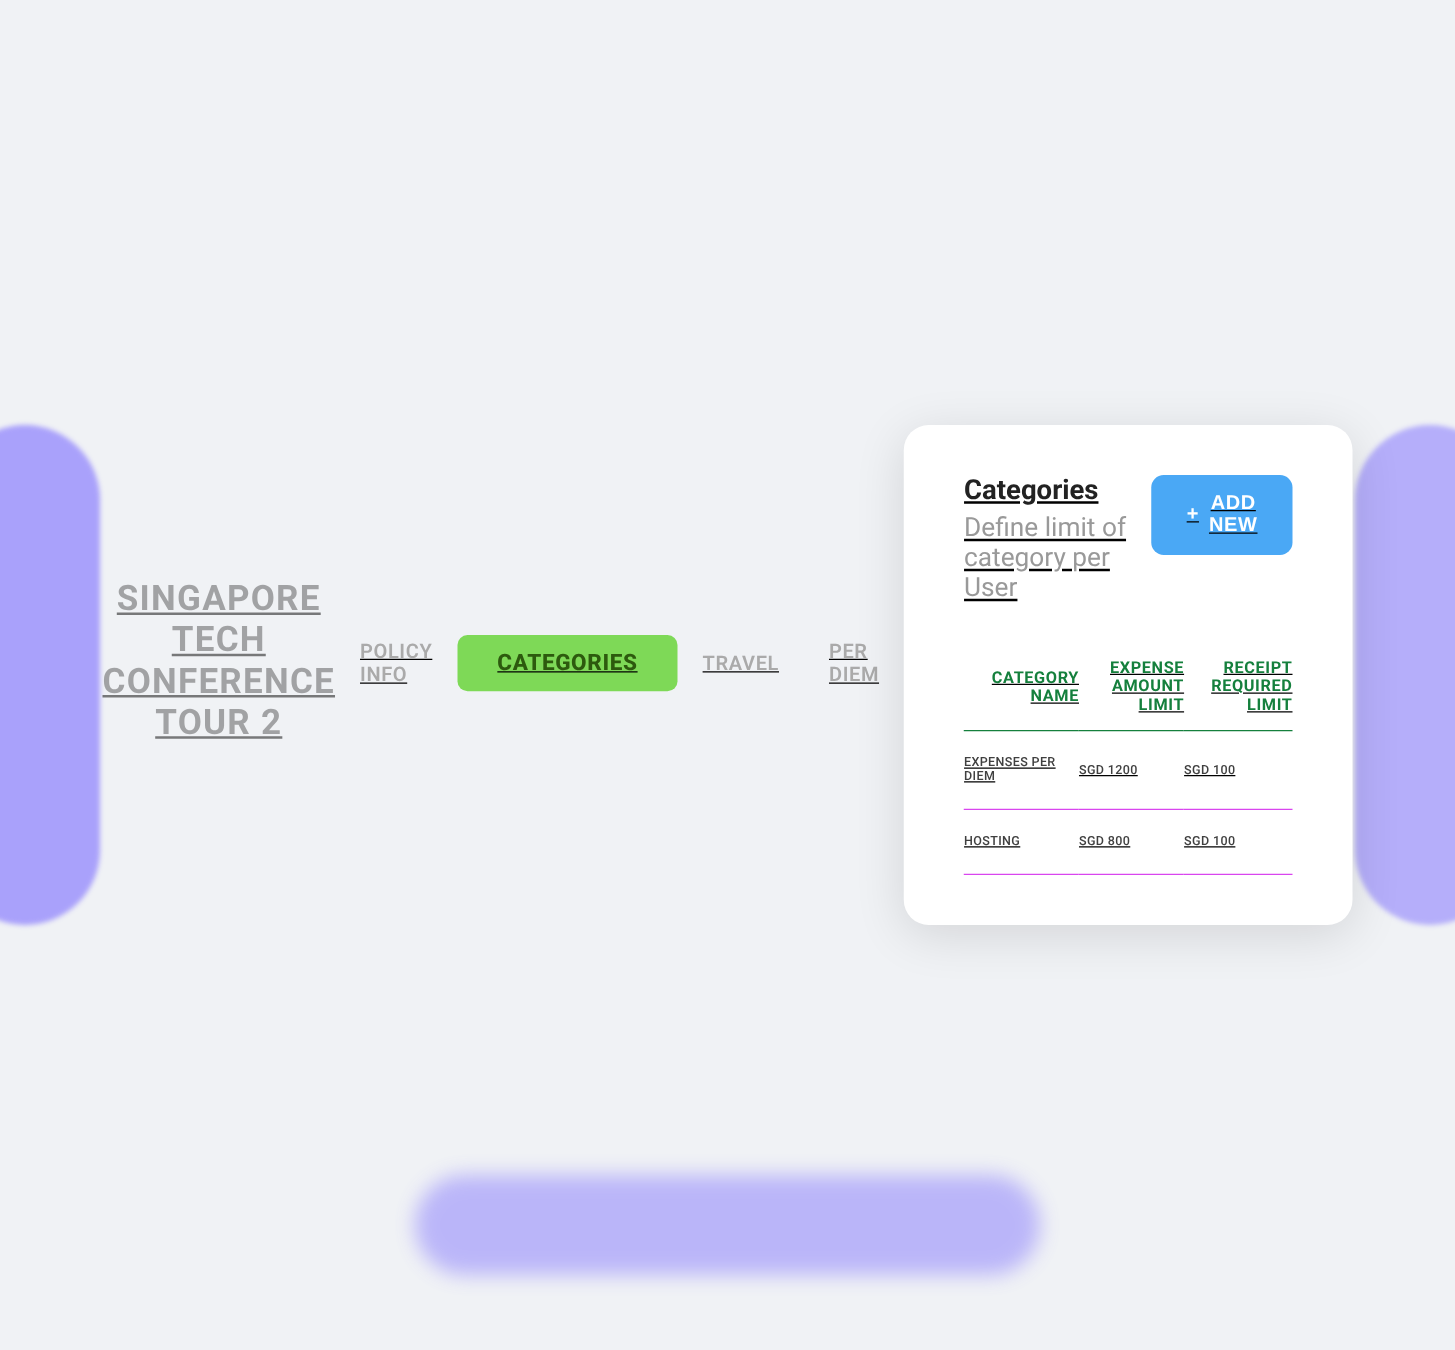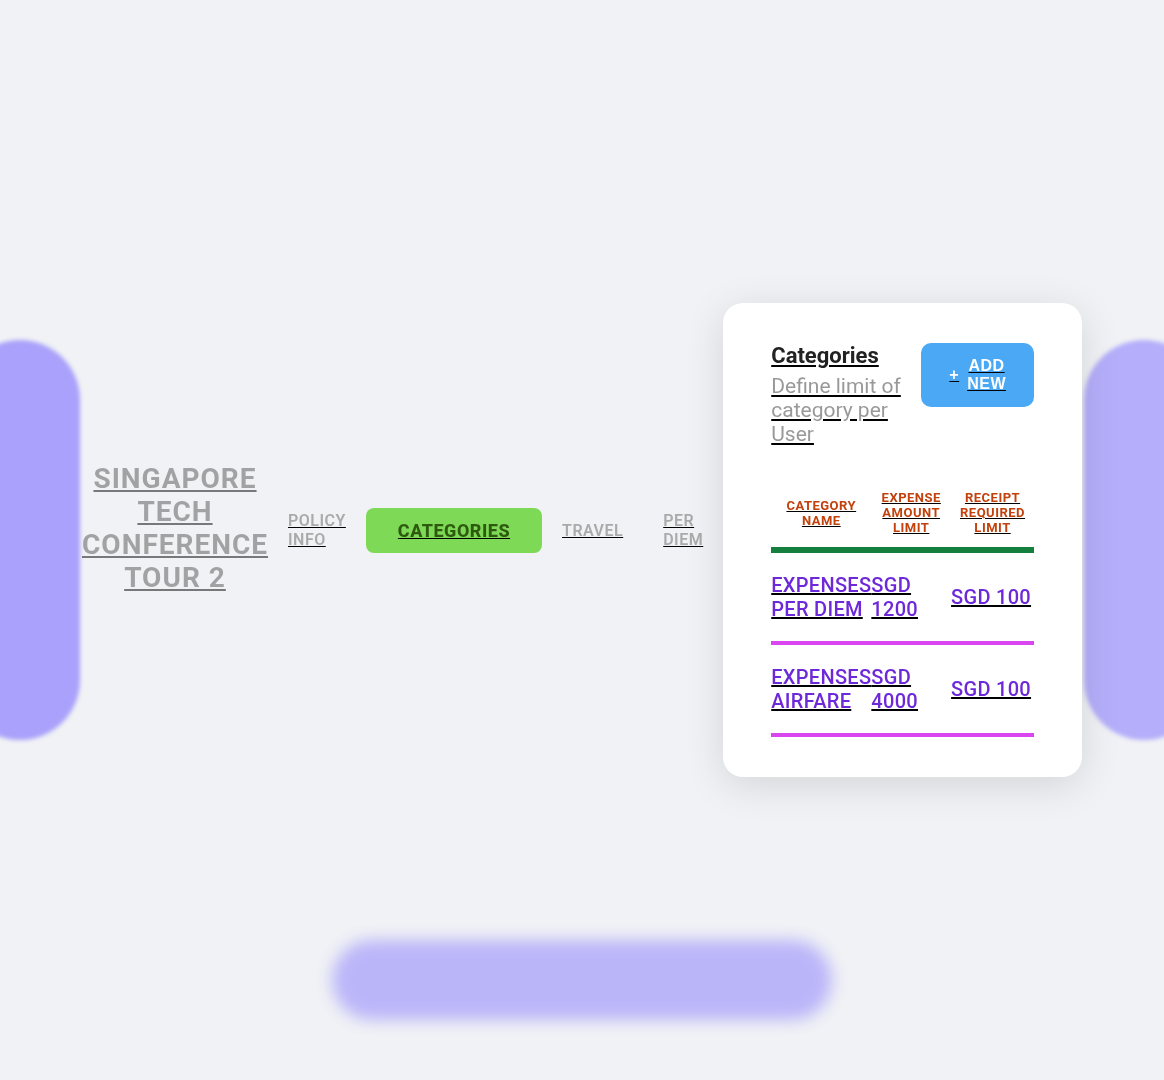--- a/index.html
+++ b/index.html
@@ -152,38 +152,38 @@
       letter-spacing: 0.5px;
     }
 
     
     .table {
       width: 100%;
       border-collapse: collapse;
     }
 
     .table thead tr th {
-      text-align: center;
+      text-align: right;
       font-size: 13px;
       font-weight: 700;
-      color: #c2410c;
+      color: #15803d;
       padding: 12px 0;
       text-transform: uppercase;
       letter-spacing: 0.5px;
-      border-bottom: 6px solid #15803d;
+      border-bottom: 1px solid #15803d;
     }
 
     .table tbody tr td {
       padding: 20px 0;
-      font-size: 20px;
-      color: #6d28d9;
+      font-size: 10px;
+      color: #404040;
       font-weight: 500;
       text-transform: uppercase;
       letter-spacing: 0.3px;
-      border-bottom: 4px solid #d946ef;
+      border-bottom: 1px solid #d946ef;
     }
 
     .col-name { width: 35%; }
     .col-expense { width: 32%; }
     .col-receipt { width: 33%; }
   </style>
 </head>
 <body>
 
 <div class="blob-left"></div>
@@ -222,21 +222,21 @@
           <th class="col-receipt">RECEIPT REQUIRED LIMIT</th>
         </tr>
       </thead>
       <tbody id="table-body">
       <tr>
             <td class="col-name">EXPENSES PER DIEM</td>
             <td class="col-expense">SGD 1200</td>
             <td class="col-receipt">SGD 100</td>
           </tr>
           <tr>
-            <td class="col-name">EXPENSES AIRFARE</td>
-            <td class="col-expense">SGD 4000</td>
+            <td class="col-name">HOSTING</td>
+            <td class="col-expense">SGD 800</td>
             <td class="col-receipt">SGD 100</td>
           </tr>
         </tbody>
     </table>
 
   </div>
 </div>
 
 </body></html>

